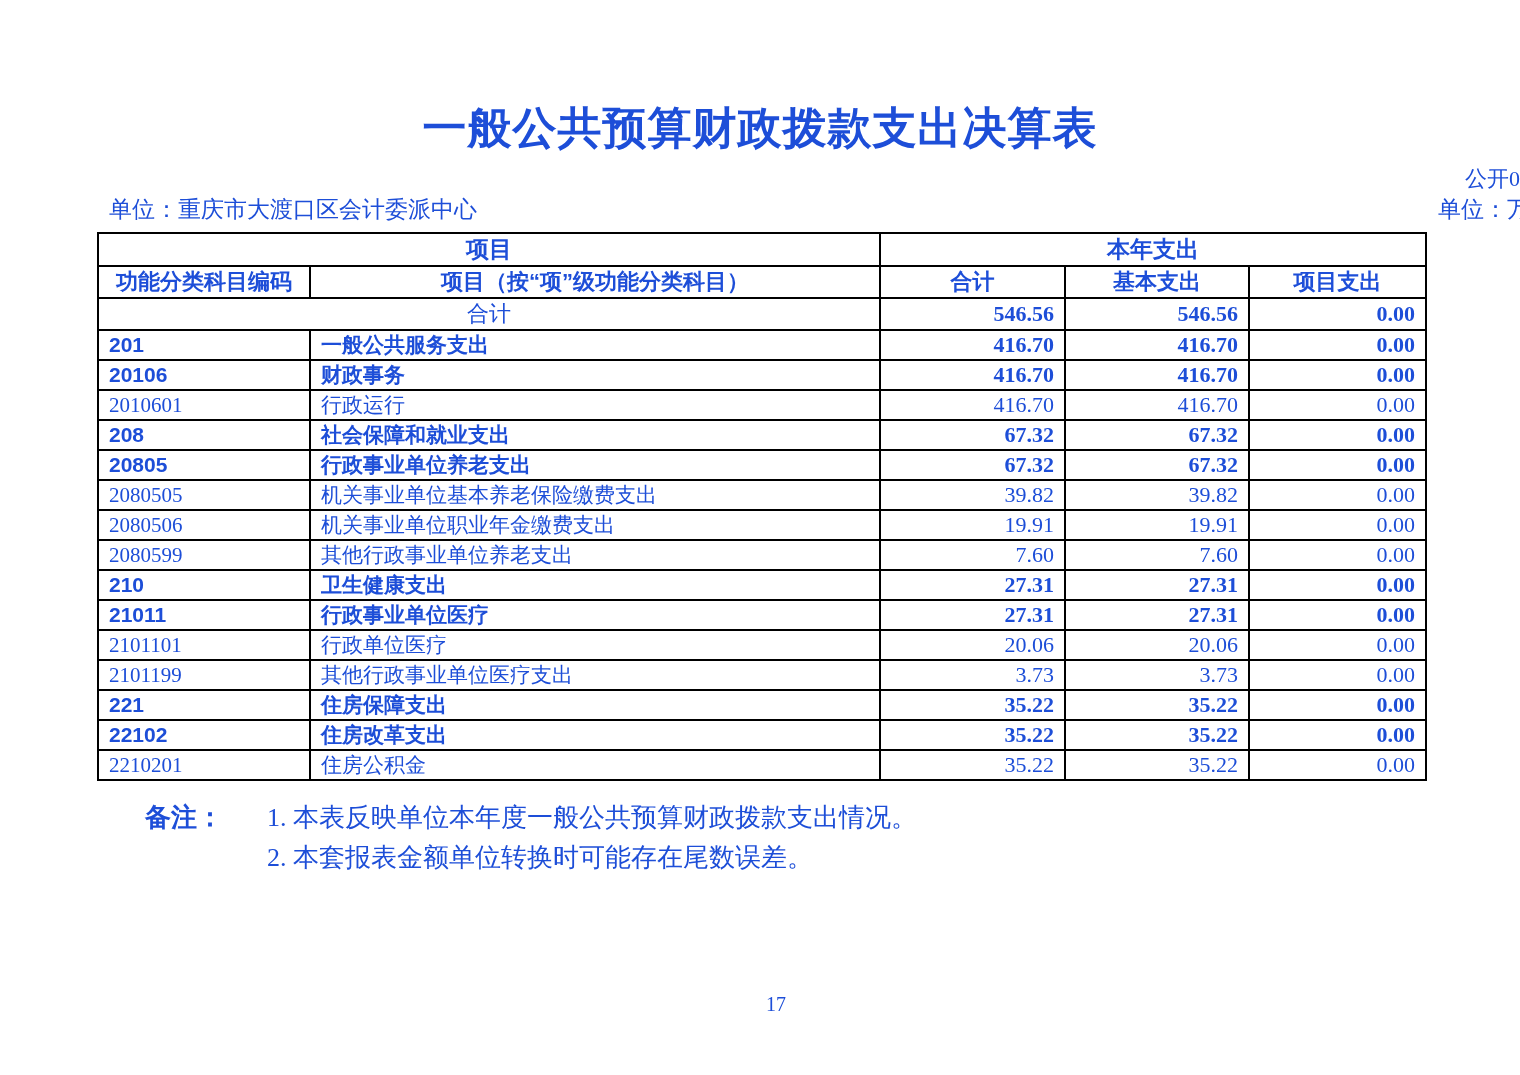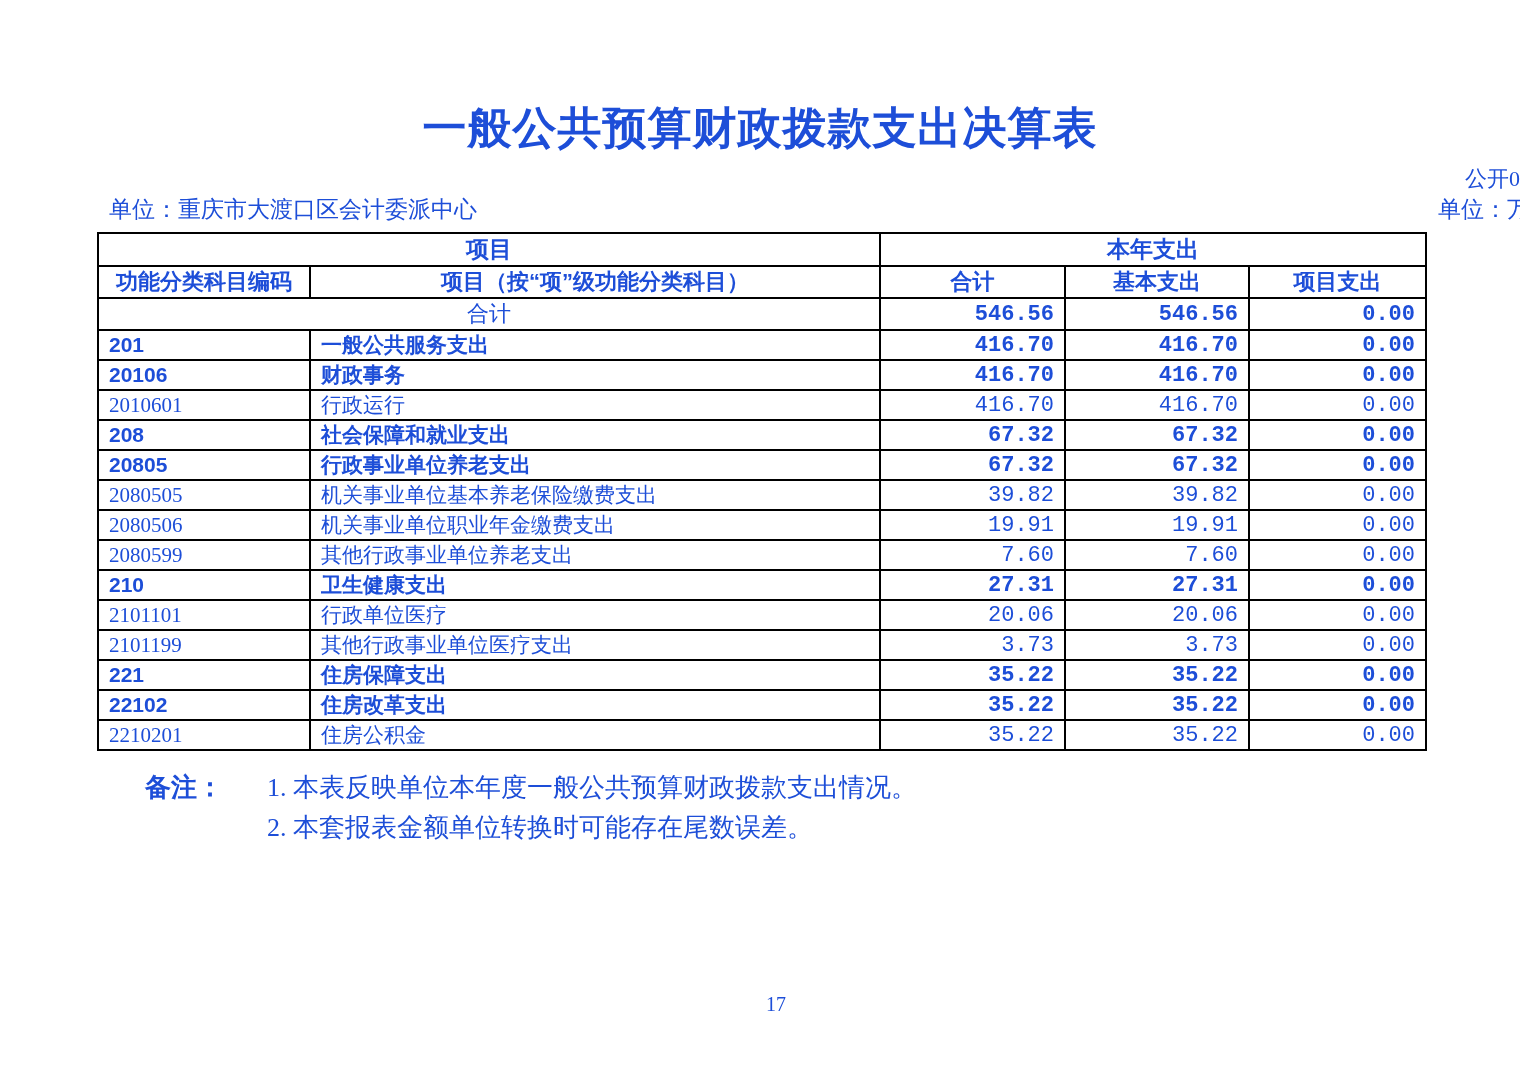--- a/index.html
+++ b/index.html
@@ -60,21 +60,21 @@
     height:28px;
     font-family:"Liberation Sans", sans-serif;
     font-size:22px;
     font-weight:bold;
     text-align:center;
     border-radius:8px;
   }
   tbody td { height:28px; font-size:21px; }
   td.c-code  { text-align:left; }
   td.c-name  { text-align:left; }
-  td.num     { text-align:right; font-size:22px; font-family:Liberation Mono, monospace; }
+  td.num     { text-align:right; font-size:22px; font-family:Liberation Serif, serif; }
   tr.total-row td.c-label { text-align:center; font-size:22px; }
   tr.total-row td.num { font-weight:bold; }
   tr.sect td { font-weight:bold; }
   tr.sect td.c-name, tr.sect td.c-code { font-family:"Liberation Sans", sans-serif; font-size:21px; }
   .notes {
     display:flex;
     margin-top:17px;
     margin-left:48px;
     font-size:26px;
     line-height:40px;
@@ -191,20 +191,27 @@
           <td class="num">7.60</td>
           <td class="num">0.00</td>
         </tr>
         <tr class="sect">
           <td class="c-code">210</td>
           <td class="c-name">卫生健康支出</td>
           <td class="num">27.31</td>
           <td class="num">27.31</td>
           <td class="num">0.00</td>
         </tr>
+        <tr class="sect">
+          <td class="c-code">21011</td>
+          <td class="c-name">行政事业单位医疗</td>
+          <td class="num">27.31</td>
+          <td class="num">27.31</td>
+          <td class="num">0.00</td>
+        </tr>
         <tr>
           <td class="c-code">2101101</td>
           <td class="c-name">行政单位医疗</td>
           <td class="num">20.06</td>
           <td class="num">20.06</td>
           <td class="num">0.00</td>
         </tr>
         <tr>
           <td class="c-code">2101199</td>
           <td class="c-name">其他行政事业单位医疗支出</td>

